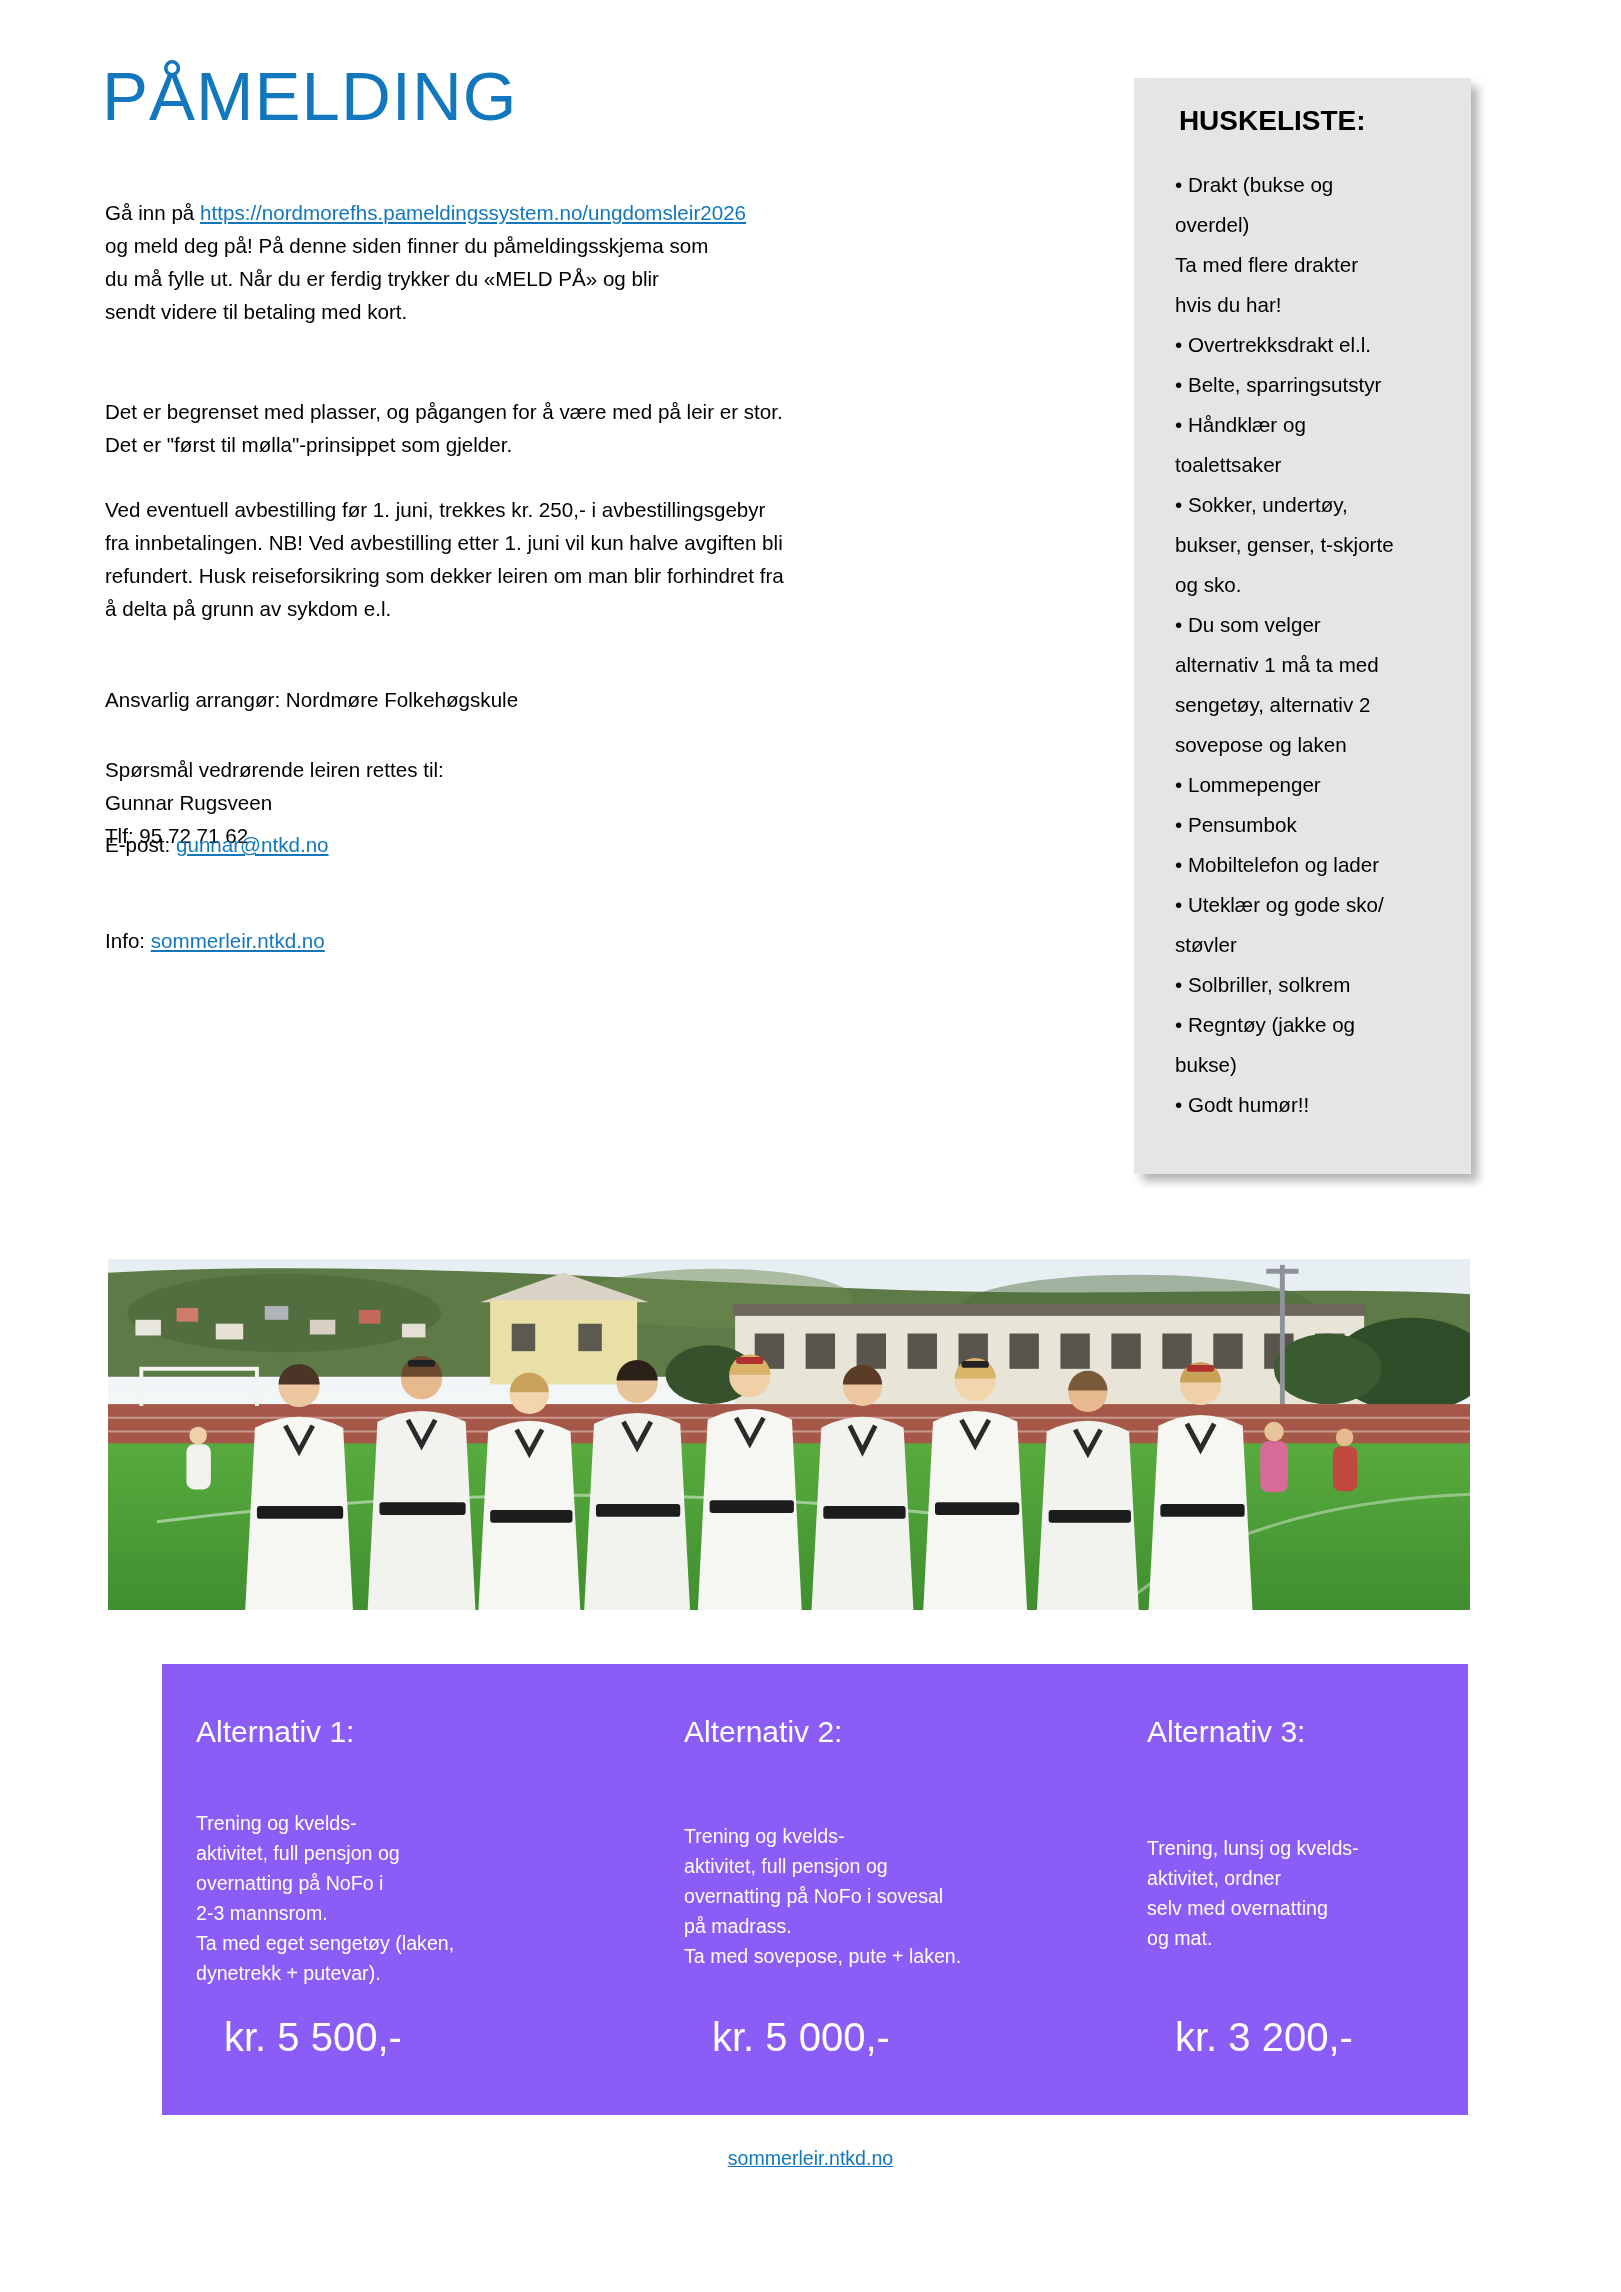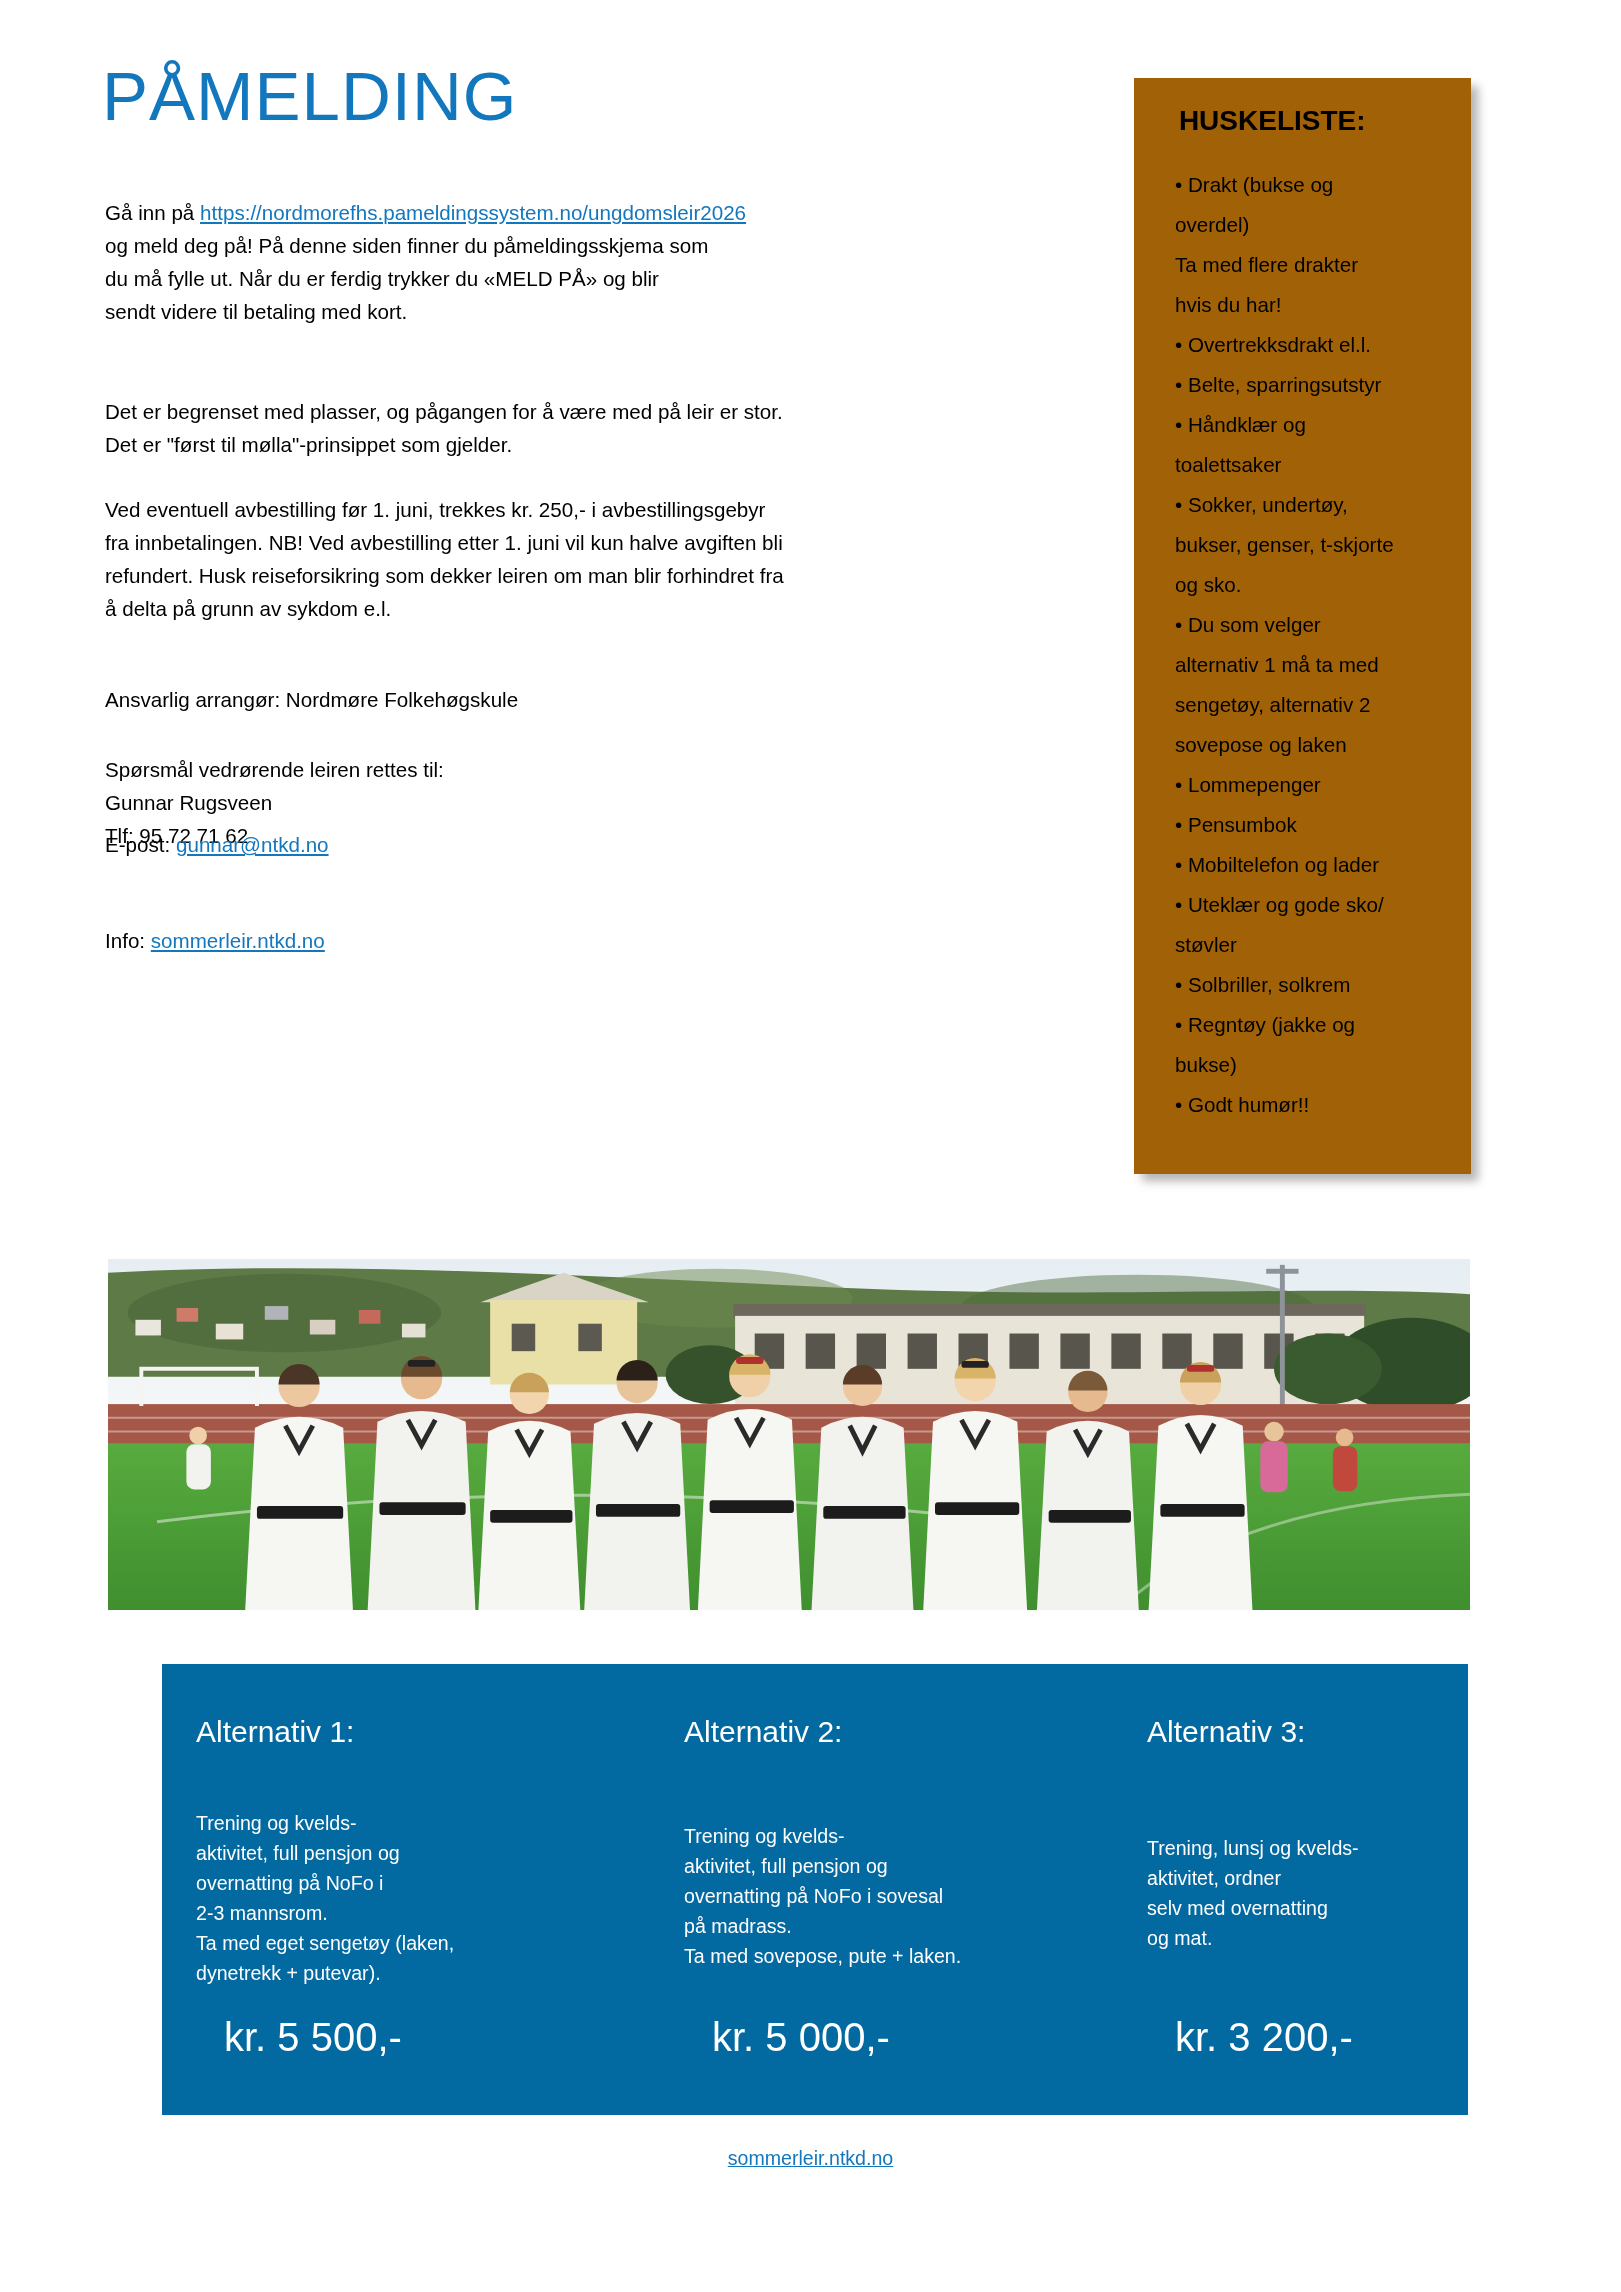--- a/index.html
+++ b/index.html
@@ -43,21 +43,21 @@
     left: 104px; top: 982px;
     font-size: 43px;
     color: #1377BE;
     letter-spacing: 0.5px;
   }
   
   .huskeliste {
     position: absolute;
     left: 1134px; top: 78px;
     width: 337px; height: 1096px;
-    background: #a16207;
+    background: #e5e5e5;
     box-shadow: 7.8px 7.8px 8.8px rgba(120,120,120,0.55);
     padding: 17.6px 25.5px 19.6px 41px;
   }
   .hl-title {
     font-size: 28px;
     font-weight: bold;
     margin: 9.8px 0 27.4px 3.9px;
     color: #000;
   }
   .hl-line {
@@ -71,21 +71,21 @@
     left: 108px; top: 1259px;
     width: 1362px; height: 351px;
     overflow: hidden;
   }
   .photo svg { display:block; width:100%; height:100%; }
   
   .panel {
     position: absolute;
     left: 162px; top: 1664px;
     width: 1306px; height: 451px;
-    background: #0369a1;
+    background: #8b5cf6;
   }
   .card { position: absolute; top: 0; width: 431px; height: 100%; }
   .card-title {
     position: absolute; top: 51px; left: 0;
     margin: 0;
     font-size: 30px; font-weight: 400;
     color: #ffffff;
   }
   .card-body {
     position: absolute; left: 0;

